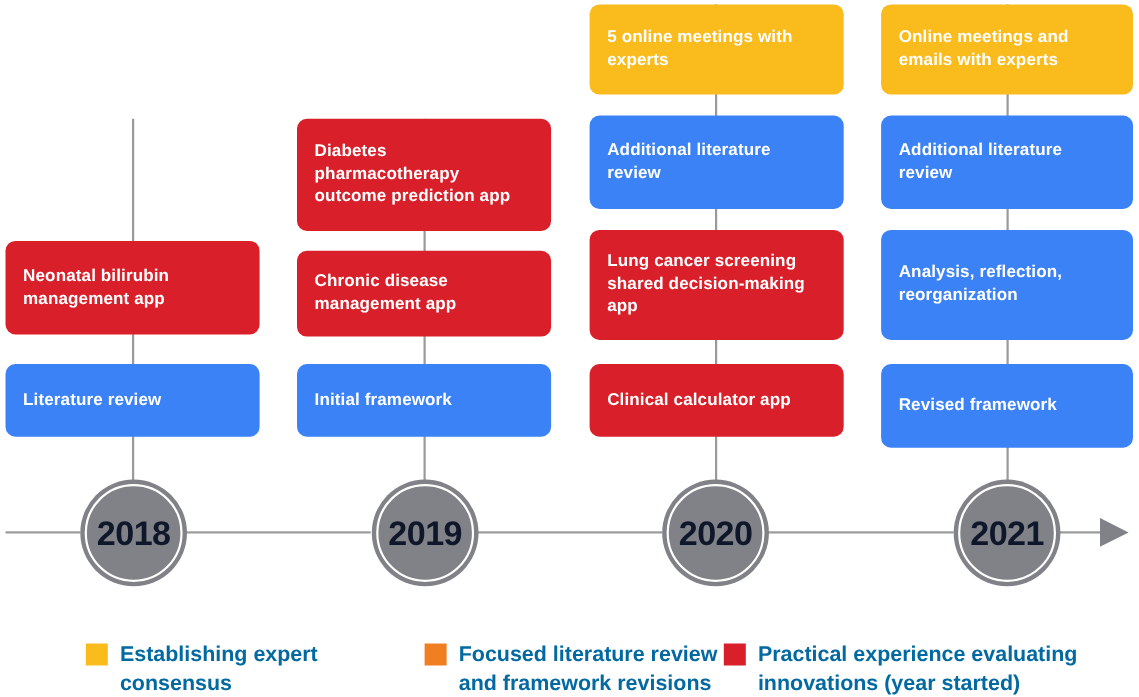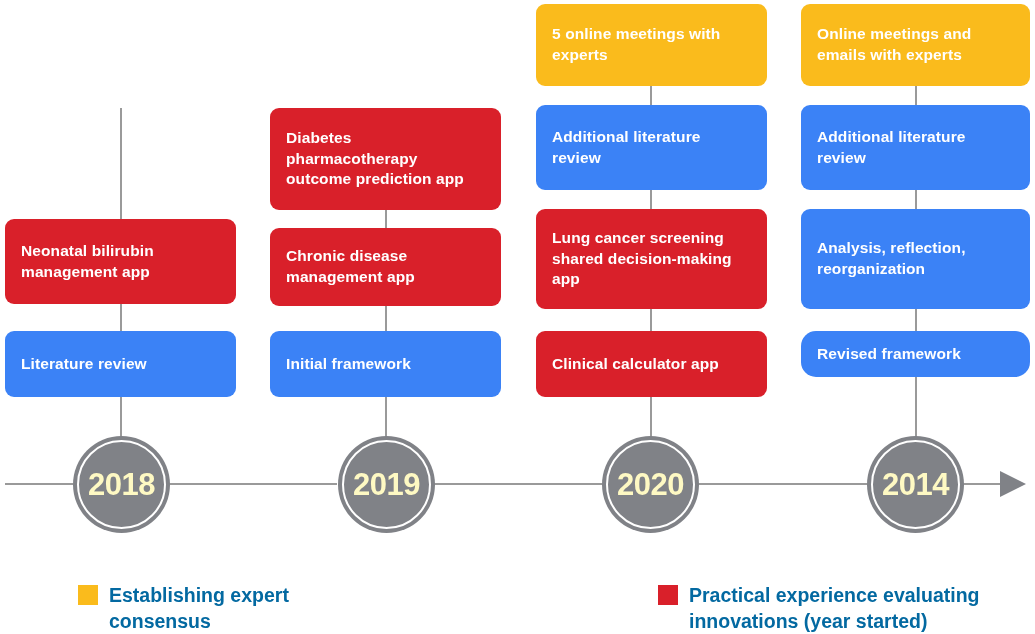--- a/index.html
+++ b/index.html
@@ -65,21 +65,21 @@
     top: 4px;
     right: 4px;
     bottom: 4px;
     border-radius: 50%;
     border: 2px solid #ffffff;
     pointer-events: none;
   }
   .year-label {
     position: relative;
     z-index: 1;
-    color: #fef9c3;
+    color: #0f172a;
     font-size: 31px;
     font-weight: bold;
     letter-spacing: -0.5px;
     line-height: 1;
   }
 
   
   .event-box {
     position: absolute;
     border-radius: 9px;
@@ -149,21 +149,21 @@
   <div class="year-node" style="left:73px; top:436px;">
     <span class="year-label">2018</span>
   </div>
   <div class="year-node" style="left:338px; top:436px;">
     <span class="year-label">2019</span>
   </div>
   <div class="year-node" style="left:602px; top:436px;">
     <span class="year-label">2020</span>
   </div>
   <div class="year-node" style="left:867px; top:436px;">
-    <span class="year-label">2014</span>
+    <span class="year-label">2021</span>
   </div>
 
   <div class="event-box c-red" style="left:5px; top:219px; width:231px; height:85px;">
     <span class="event-text">Neonatal bilirubin management app</span>
   </div>
   <div class="event-box c-orange" style="left:5px; top:331px; width:231px; height:66px;">
     <span class="event-text">Literature review</span>
   </div>
 
   <div class="event-box c-red" style="left:270px; top:108px; width:231px; height:102px;">
@@ -191,31 +191,35 @@
 
   <div class="event-box c-yellow" style="left:801px; top:4px; width:229px; height:82px;">
     <span class="event-text">Online meetings and emails with experts</span>
   </div>
   <div class="event-box c-orange" style="left:801px; top:105px; width:229px; height:85px;">
     <span class="event-text">Additional literature review</span>
   </div>
   <div class="event-box c-orange" style="left:801px; top:209px; width:229px; height:100px;">
     <span class="event-text">Analysis, reflection, reorganization</span>
   </div>
-  <div class="event-box c-orange" style="left:801px; top:331px; width:229px; height:46px;border-radius:15px;">
+  <div class="event-box c-orange" style="left:801px; top:331px; width:229px; height:76px;">
     <span class="event-text">Revised framework</span>
   </div>
 
   <div class="legend">
 
     <div class="legend-item" style="left:78px; top:10px; width:250px;">
       <span class="legend-swatch" style="background:#FABB1C;"></span>
       <span class="legend-text">Establishing expert consensus</span>
     </div>
 
+    <div class="legend-item" style="left:386px; top:10px; width:290px;">
+      <span class="legend-swatch" style="background:#F07F22;"></span>
+      <span class="legend-text">Focused literature review and framework revisions</span>
+    </div>
 
     <div class="legend-item" style="left:658px; top:10px; width:360px;">
       <span class="legend-swatch" style="background:#D9202A;"></span>
       <span class="legend-text">Practical experience evaluating innovations (year started)</span>
     </div>
 
   </div>
 
 </div>
 

